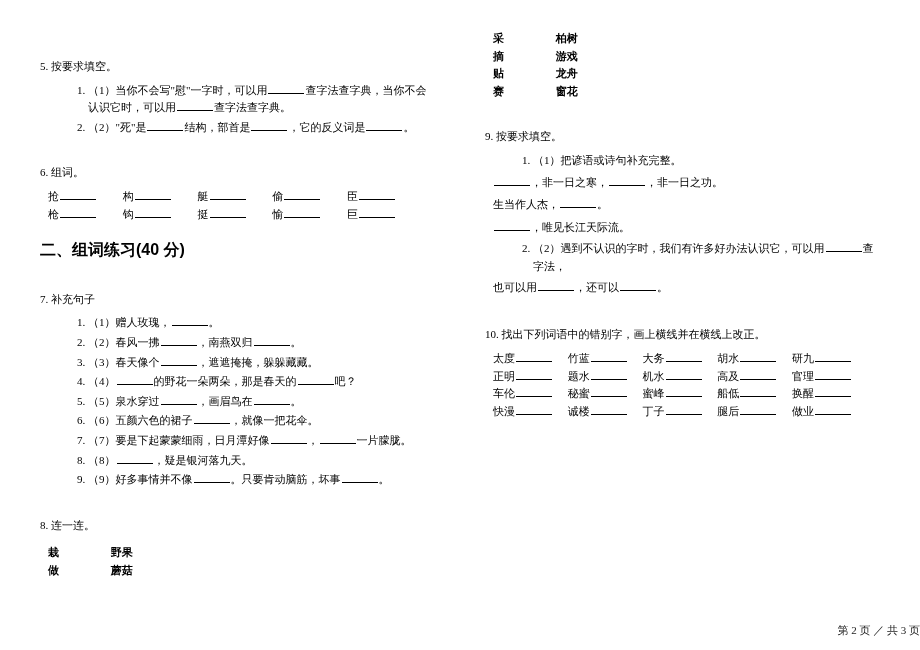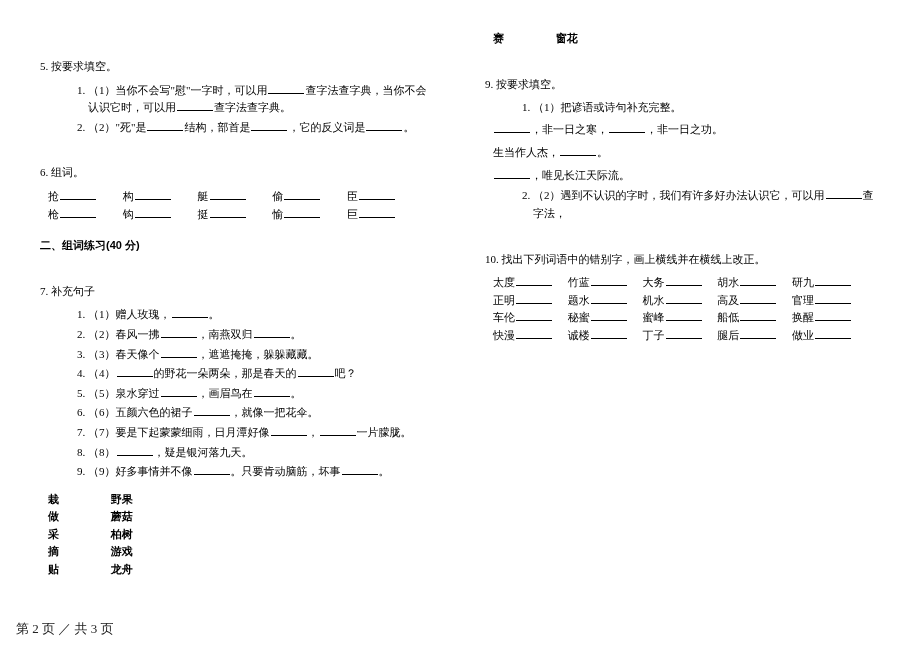--- a/index.html
+++ b/index.html
@@ -18,21 +18,21 @@
     column-count: 2;
     column-gap: 50px;
     column-fill: auto;
     height: 560px;
   }
   .block { break-inside: avoid-column; margin-bottom: 10px; margin-top: 28px; }
   .q-head { margin-bottom: 6px; }
   .section-title {
     font-family: "SimHei", "黑体", sans-serif;
     font-weight: bold;
-    font-size: 11px;
+    font-size: 16px;
     margin: 14px 0 10px 0;
   }
   ol.sub { list-style: decimal; padding-left: 48px; }
   ol.sub li { margin-bottom: 2px; }
   .uline {
     display: inline-block;
     border-bottom: 1px solid #000;
     min-width: 36px;
     height: 0.95em;
     vertical-align: baseline;
@@ -42,22 +42,22 @@
   .pair-cell { display: inline-block; min-width: 72px; }
   .match-row { padding-left: 8px; font-weight: bold; }
   .mcA { display: inline-block; width: 60px; }
   .mcB { display: inline-block; }
   .runline { padding-left: 8px; margin: 2px 0; line-height: 1.9; }
   .footer {
     position: absolute;
     bottom: 10px;
     left: 16px;
     right: 0;
-    text-align: left;
-    font-size: 13px;
+    text-align: right;
+    font-size: 11px;
     color: #222;
   }
 </style>
 </head>
 <body>
 
 <div class="columns">
 
   <div class="block">
     <div class="q-head">5.  按要求填空。</div>
@@ -95,20 +95,23 @@
       <li>（3）春天像个<span class="uline"></span>，遮遮掩掩，躲躲藏藏。</li>
       <li>（4）<span class="uline"></span>的野花一朵两朵，那是春天的<span class="uline"></span>吧？</li>
       <li>（5）泉水穿过<span class="uline"></span>，画眉鸟在<span class="uline"></span>。</li>
       <li>（6）五颜六色的裙子<span class="uline"></span>，就像一把花伞。</li>
       <li>（7）要是下起蒙蒙细雨，日月潭好像<span class="uline"></span>，<span class="uline"></span>一片朦胧。</li>
       <li>（8）<span class="uline"></span>，疑是银河落九天。</li>
       <li>（9）好多事情并不像<span class="uline"></span>。只要肯动脑筋，坏事<span class="uline"></span>。</li>
     </ol>
   </div>
 
+  <div class="block">
+    <div class="q-head">8.  连一连。</div>
+  </div>
 
   <div class="match-row">
     <span class="mcA">栽</span>
     <span class="mcB">野果</span>
   </div>
   <div class="match-row">
     <span class="mcA">做</span>
     <span class="mcB">蘑菇</span>
   </div>
   <div class="match-row">
@@ -132,20 +135,21 @@
     <div class="q-head">9.  按要求填空。</div>
     <ol class="sub">
       <li>（1）把谚语或诗句补充完整。</li>
     </ol>
     <div class="runline"><span class="uline"></span>，非一日之寒，<span class="uline"></span>，非一日之功。</div>
     <div class="runline">生当作人杰，<span class="uline"></span>。</div>
     <div class="runline"><span class="uline"></span>，唯见长江天际流。</div>
     <ol class="sub" start="2">
       <li>（2）遇到不认识的字时，我们有许多好办法认识它，可以用<span class="uline"></span>查字法，</li>
     </ol>
+    <div class="runline">也可以用<span class="uline"></span>，还可以<span class="uline"></span>。</div>
   </div>
 
   <div class="block">
     <div class="q-head">10.  找出下列词语中的错别字，画上横线并在横线上改正。</div>
     <div class="pair-row">
       <span class="pair-cell">太度<span class="uline"></span></span>
       <span class="pair-cell">竹蓝<span class="uline"></span></span>
       <span class="pair-cell">大务<span class="uline"></span></span>
       <span class="pair-cell">胡水<span class="uline"></span></span>
       <span class="pair-cell">研九<span class="uline"></span></span>

